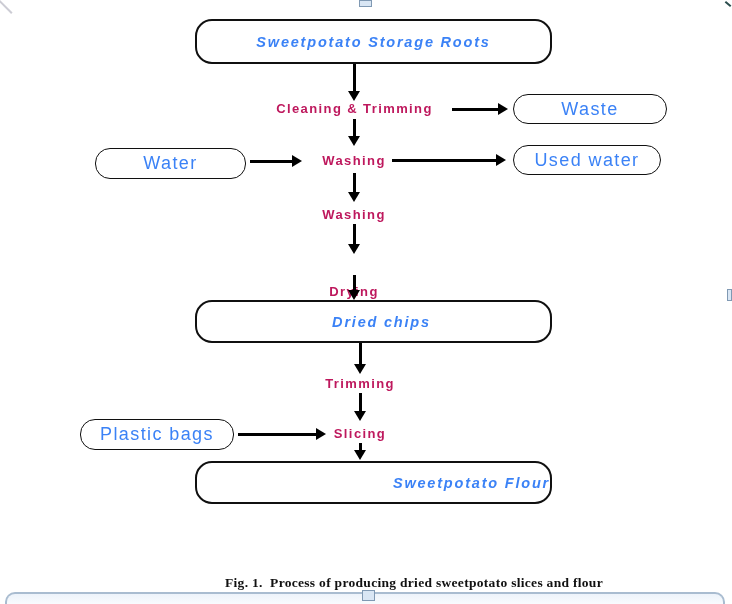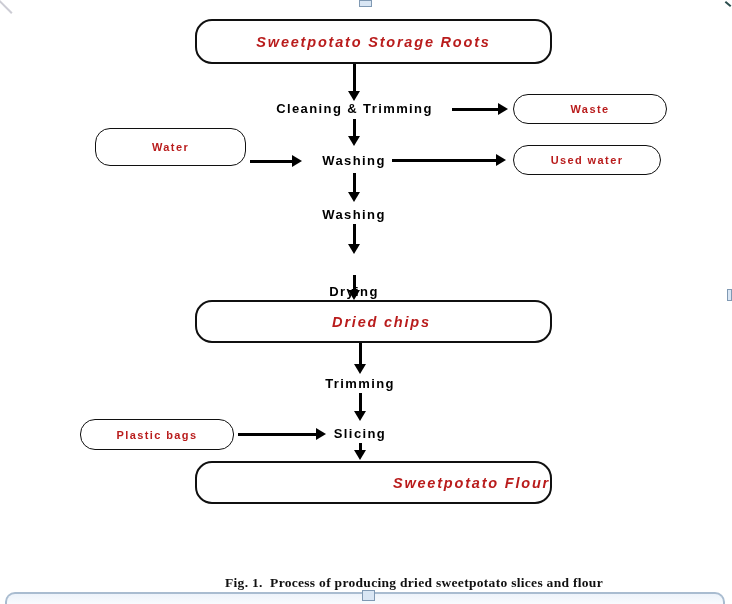--- a/index.html
+++ b/index.html
@@ -11,35 +11,35 @@
     overflow:hidden;
   }
   
   .node{
     position:absolute;
     box-sizing:border-box;
     background:#ffffff;
     border:2px solid #101010;
     border-radius:17px;
     display:flex;align-items:center;justify-content:center;
-    color:#b91c1c;
+    color:#3b82f6;
   }
   .node.main span{
     font-size:14.5px;font-weight:bold;font-style:italic;
     letter-spacing:1.8px;white-space:nowrap;
   }
   .node.side{border-width:1.7px;border-radius:15px;}
   .node.side span{
-    font-size:11px;font-weight:bold;letter-spacing:1.4px;white-space:nowrap;
+    font-size:18px;font-weight:normal;letter-spacing:1.4px;white-space:nowrap;
   }
   
   .step{
     position:absolute;
     font-size:13px;font-weight:bold;letter-spacing:1.4px;
-    color:#000000;text-align:center;white-space:nowrap;
+    color:#be185d;text-align:center;white-space:nowrap;
   }
   
   .varrow{position:absolute;width:13px;}
   .varrow .shaft{position:absolute;left:5px;top:0;width:3px;height:calc(100% - 9px);background:#000;}
   .varrow .head{position:absolute;left:0;bottom:0;width:0;height:0;
     border-left:6.5px solid transparent;border-right:6.5px solid transparent;border-top:10px solid #000;}
   .harrow{position:absolute;height:13px;}
   .harrow .shaft{position:absolute;top:5px;left:0;height:2.6px;width:calc(100% - 9px);background:#000;}
   .harrow .head{position:absolute;right:0;top:0;width:0;height:0;
     border-top:6.5px solid transparent;border-bottom:6.5px solid transparent;border-left:10px solid #000;}
@@ -95,21 +95,21 @@
 
   <div class="node side" style="left:513px;top:94px;width:154px;height:30px;">
     <span>Waste</span>
   </div>
 
   <div class="varrow" style="left:348px;top:119px;height:27px;">
     <div class="shaft"></div>
     <div class="head"></div>
   </div>
 
-  <div class="node side" style="left:95px;top:128px;width:151px;height:38px;">
+  <div class="node side" style="left:95px;top:148px;width:151px;height:31px;">
     <span>Water</span>
   </div>
 
   <div class="harrow" style="left:250px;top:155px;width:52px;">
     <div class="shaft"></div>
     <div class="head"></div>
   </div>
 
   <div class="step" style="left:295px;top:152px;width:118px;line-height:17px;">Washing</div>
 

